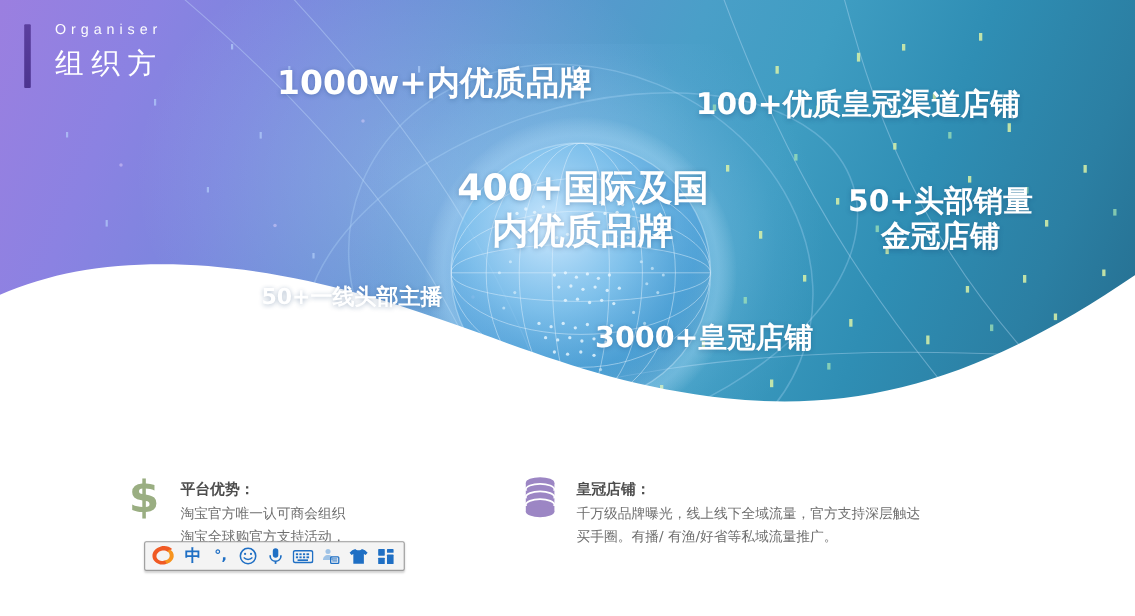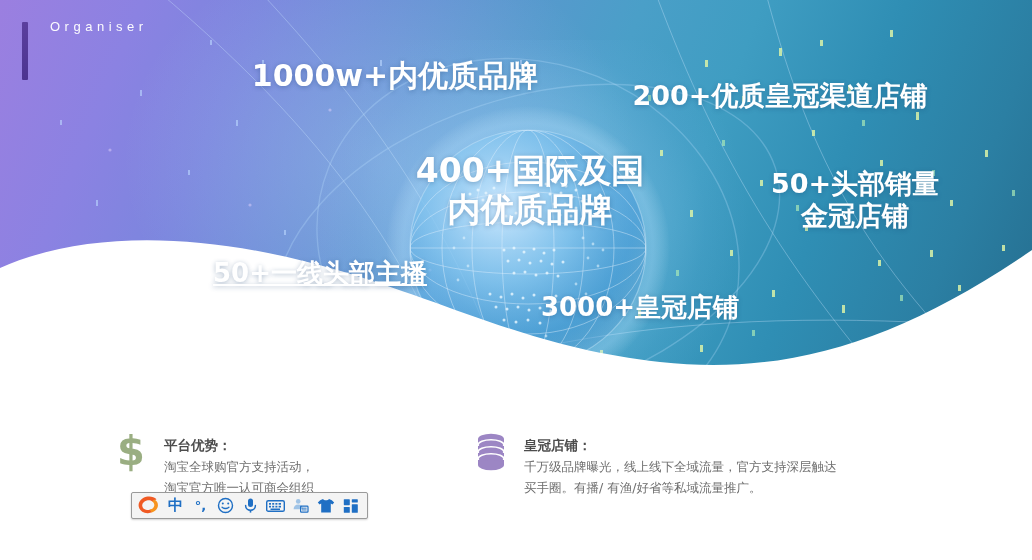--- a/index.html
+++ b/index.html
@@ -114,21 +114,21 @@
     line-height:1.18;
     white-space:pre-line;
     text-shadow:0 1px 5px rgba(20,60,110,0.33);
     font-family:"DejaVu Sans", sans-serif;
   }
   #stat-1000w { left:250px; top:58px;  width:290px; font-size:30px; }
   #stat-100   { left:600px; top:80px;  width:360px; font-size:27px; }
   #stat-5000  { left:70px;  top:135px; width:270px; font-size:31px; }
   #stat-300   { left:395px; top:152px; width:270px; font-size:33px; }
   #stat-50top { left:735px; top:168px; width:240px; font-size:27px; }
-  #stat-50fr  { left:195px; top:258px; width:250px; font-size:26px;text-decoration:underline; }
+  #stat-50fr  { left:195px; top:258px; width:250px; font-size:20px; }
   #stat-3000  { left:515px; top:292px; width:250px; font-size:26px; }
 
   
   #adv-row {
     position:absolute; left:0; top:420px;
     width:1032px; height:110px;
   }
   .adv {
     position:absolute;
     display:flex; align-items:flex-start; gap:14px;
@@ -407,45 +407,46 @@
     </svg>
 
     <svg class="wave" width="1032" height="180" viewBox="0 0 1032 180" preserveAspectRatio="none">
       <path d="M0,48 C90,8 210,14 330,48 C450,82 530,128 660,142 C790,156 900,120 1032,30 L1032,180 L0,180 Z" fill="#ffffff"></path>
     </svg>
 
     <div id="header-block">
       <div class="accent-bar"></div>
       <div class="header-texts">
         <div class="organiser-en">Organiser</div>
+        <div class="organiser-cn">组织方</div>
       </div>
     </div>
 
     <div class="stat" id="stat-1000w">1000w+内优质品牌</div>
-    <div class="stat" id="stat-100">200+优质皇冠渠道店铺</div>
+    <div class="stat" id="stat-100">100+优质皇冠渠道店铺</div>
     <div class="stat" id="stat-300">400+国际及国
 内优质品牌</div>
     <div class="stat" id="stat-50top">50+头部销量
 金冠店铺</div>
     <div class="stat" id="stat-50fr">50+一线头部主播</div>
     <div class="stat" id="stat-3000">3000+皇冠店铺</div>
   </div>
 
   <div id="adv-row">
 
     <div class="adv" id="adv-platform">
       <div class="adv-icon">
         <svg width="38" height="44" viewBox="0 0 38 44">
           <text x="19" y="35" text-anchor="middle" font-family="DejaVu Sans, sans-serif" font-size="40" font-weight="700" fill="#9aae82">$</text>
         </svg>
       </div>
       <div class="adv-body">
         <div class="adv-title">平台优势：</div>
+        <div class="adv-line">淘宝官方唯一认可商会组织</div>
         <div class="adv-line">淘宝全球购官方支持活动，</div>
-        <div class="adv-line">淘宝官方唯一认可商会组织</div>
       </div>
     </div>
 
     <div class="adv" id="adv-spread">
       <div class="adv-icon">
         <svg width="38" height="44" viewBox="0 0 38 44">
           <g fill="#9c86c4">
             <ellipse cx="19" cy="9" rx="13" ry="5.2"></ellipse>
             <rect x="6" y="9" width="26" height="6"></rect>
             <ellipse cx="19" cy="15" rx="13" ry="5.2" fill="#9c86c4"></ellipse>

